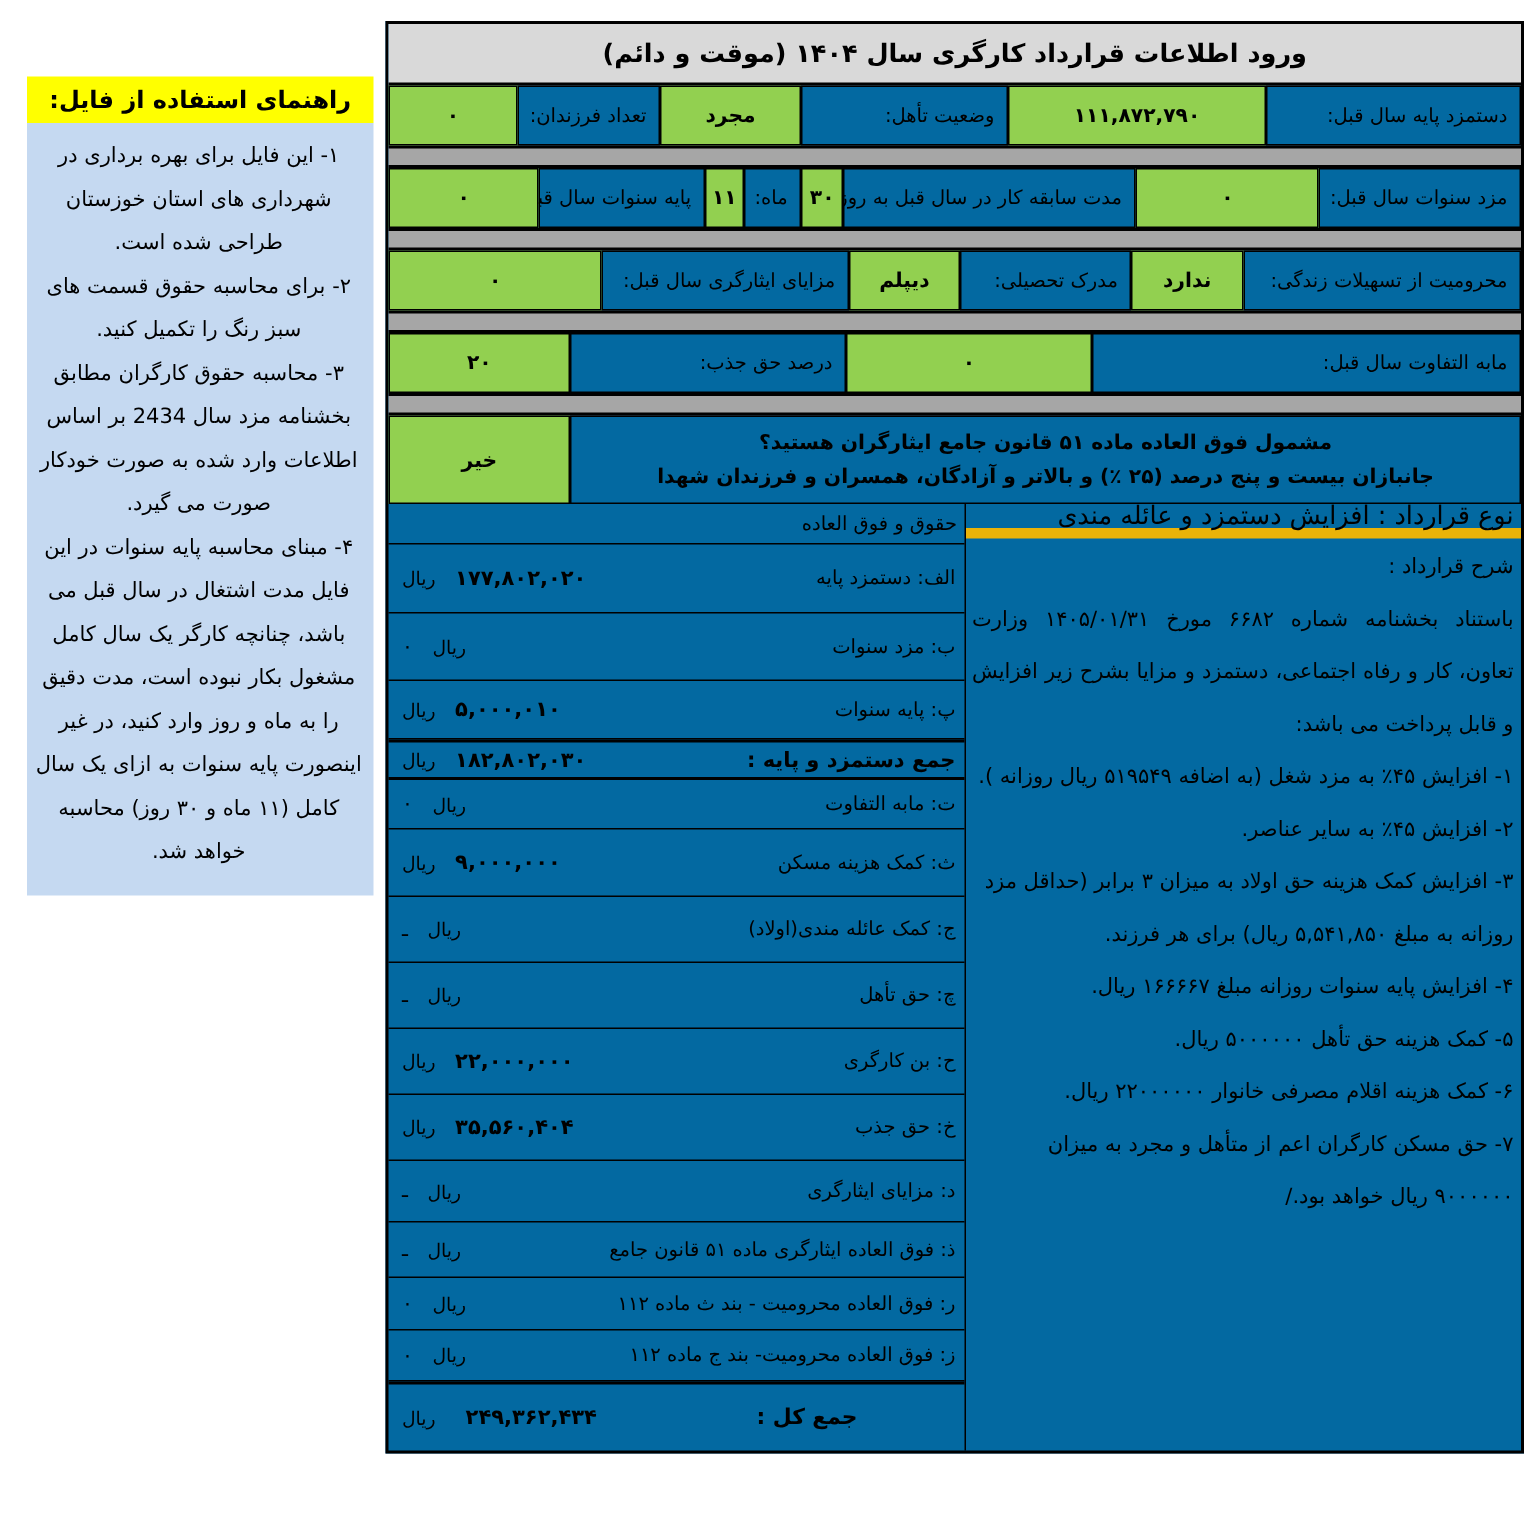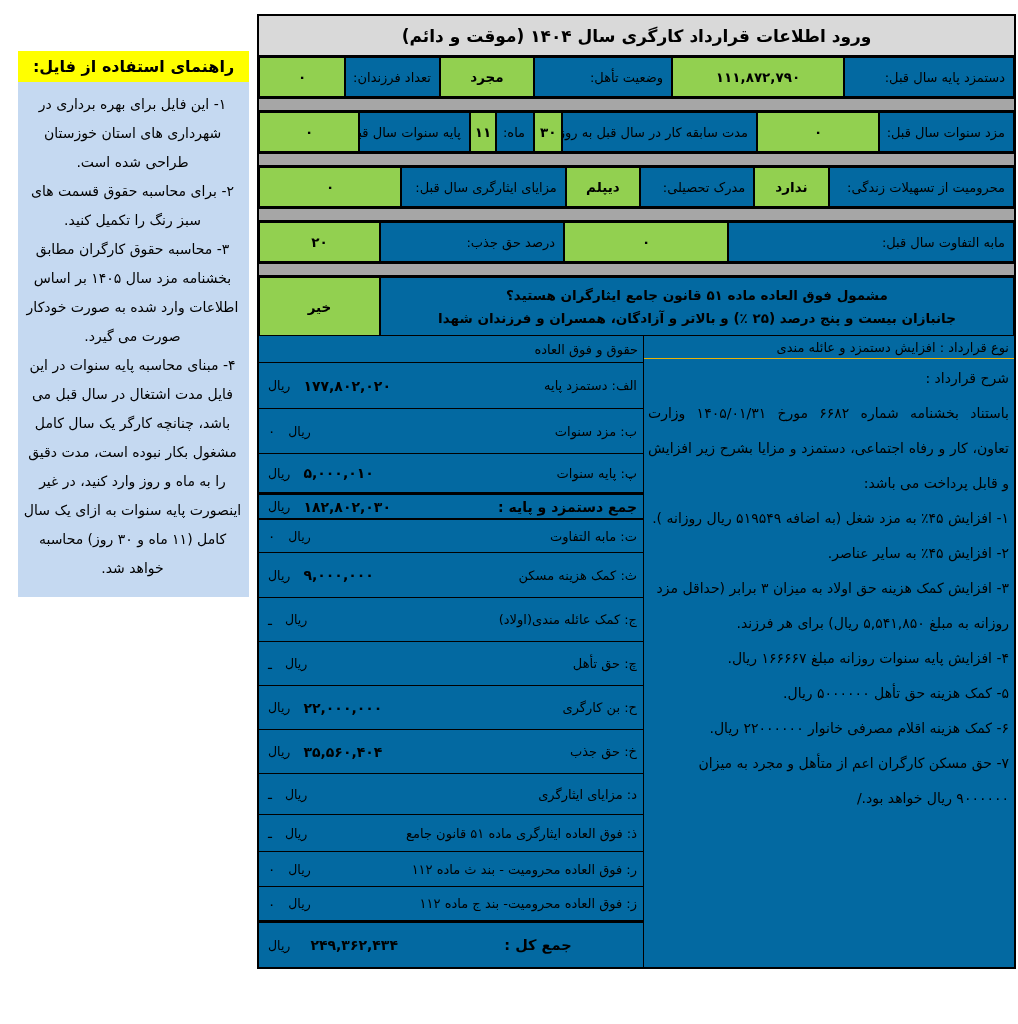--- a/index.html
+++ b/index.html
@@ -35,22 +35,22 @@
   .qanswer { width:121px; flex:0 0 121px; }
 
   .orange-bar { height:38px; background:var(--orange,#fabf8f);
     border-top:2px solid #000; border-bottom:2px solid #000;
     display:flex; align-items:center; justify-content:center; font-weight:bold; font-size:16.5px; }
 
   
   .bottom { display:flex; align-items:stretch; }
   .col-right { width:371px; flex:0 0 371px; border-left:1.5px solid #000; }
   .col-left { flex:1; min-width:0; }
-  .type-row { height:23px; border-bottom:1px solid #eab308; display:flex; align-items:center;
-    padding:0 5px; font-size:13px; white-space:nowrap; }
+  .type-row { height:23px; border-bottom:7px solid #eab308; display:flex; align-items:center;
+    padding:0 5px; font-size:17px; white-space:nowrap; }
   .desc { padding:2px 5px 8px 4px; font-size:14px; line-height:35px; text-align:right; }
   .desc-just { text-align:justify; }
   .salary-header { height:27px; border-bottom:1px solid #000; display:flex; align-items:center;
     justify-content:flex-start; padding:0 5px; font-size:13px; }
 
   .srow { display:flex; align-items:center; border-bottom:1px solid #000; }
   .slab { flex:1; min-width:0; padding:0 6px 0 2px; font-size:13px; white-space:nowrap; }
   .amt { width:178px; flex:0 0 178px; direction:ltr; display:flex; align-items:center;
     justify-content:flex-start; gap:13px; padding:0 4px 0 9px; }
   .sunit { font-size:12.5px; }
@@ -65,21 +65,21 @@
 </head>
 <body>
 
 <div class="page">
 
   <aside class="sidebar">
     <div class="sb-title">راهنمای استفاده از فایل:</div>
     <div class="sb-body" id="sb-body">
         <div class="sb-p">۱- این فایل برای بهره برداری در شهرداری های استان خوزستان طراحی شده است.</div>
         <div class="sb-p">۲- برای محاسبه حقوق قسمت های سبز رنگ را تکمیل کنید.</div>
-        <div class="sb-p">۳- محاسبه حقوق کارگران مطابق بخشنامه مزد سال ۱۴۰۵ بر اساس اطلاعات وارد شده به صورت خودکار صورت می گیرد.</div>
+        <div class="sb-p">۳- محاسبه حقوق کارگران مطابق بخشنامه مزد سال 2434 بر اساس اطلاعات وارد شده به صورت خودکار صورت می گیرد.</div>
         <div class="sb-p">۴- مبنای محاسبه پایه سنوات در این فایل مدت اشتغال در سال قبل می باشد، چنانچه کارگر یک سال کامل مشغول بکار نبوده است، مدت دقیق را به ماه و روز وارد کنید، در غیر اینصورت پایه سنوات به ازای یک سال کامل (۱۱ ماه و ۳۰ روز) محاسبه خواهد شد.</div>
       </div>
   </aside>
 
   <section class="sheet">
     <div class="sheet-title">ورود اطلاعات قرارداد کارگری سال ۱۴۰۴ (موقت و دائم)</div>
 
     <div id="input-rows">
         <div class="irow">
           <div class="cell lab" style="flex: 170 0 170px;">دستمزد پایه سال قبل:</div>

